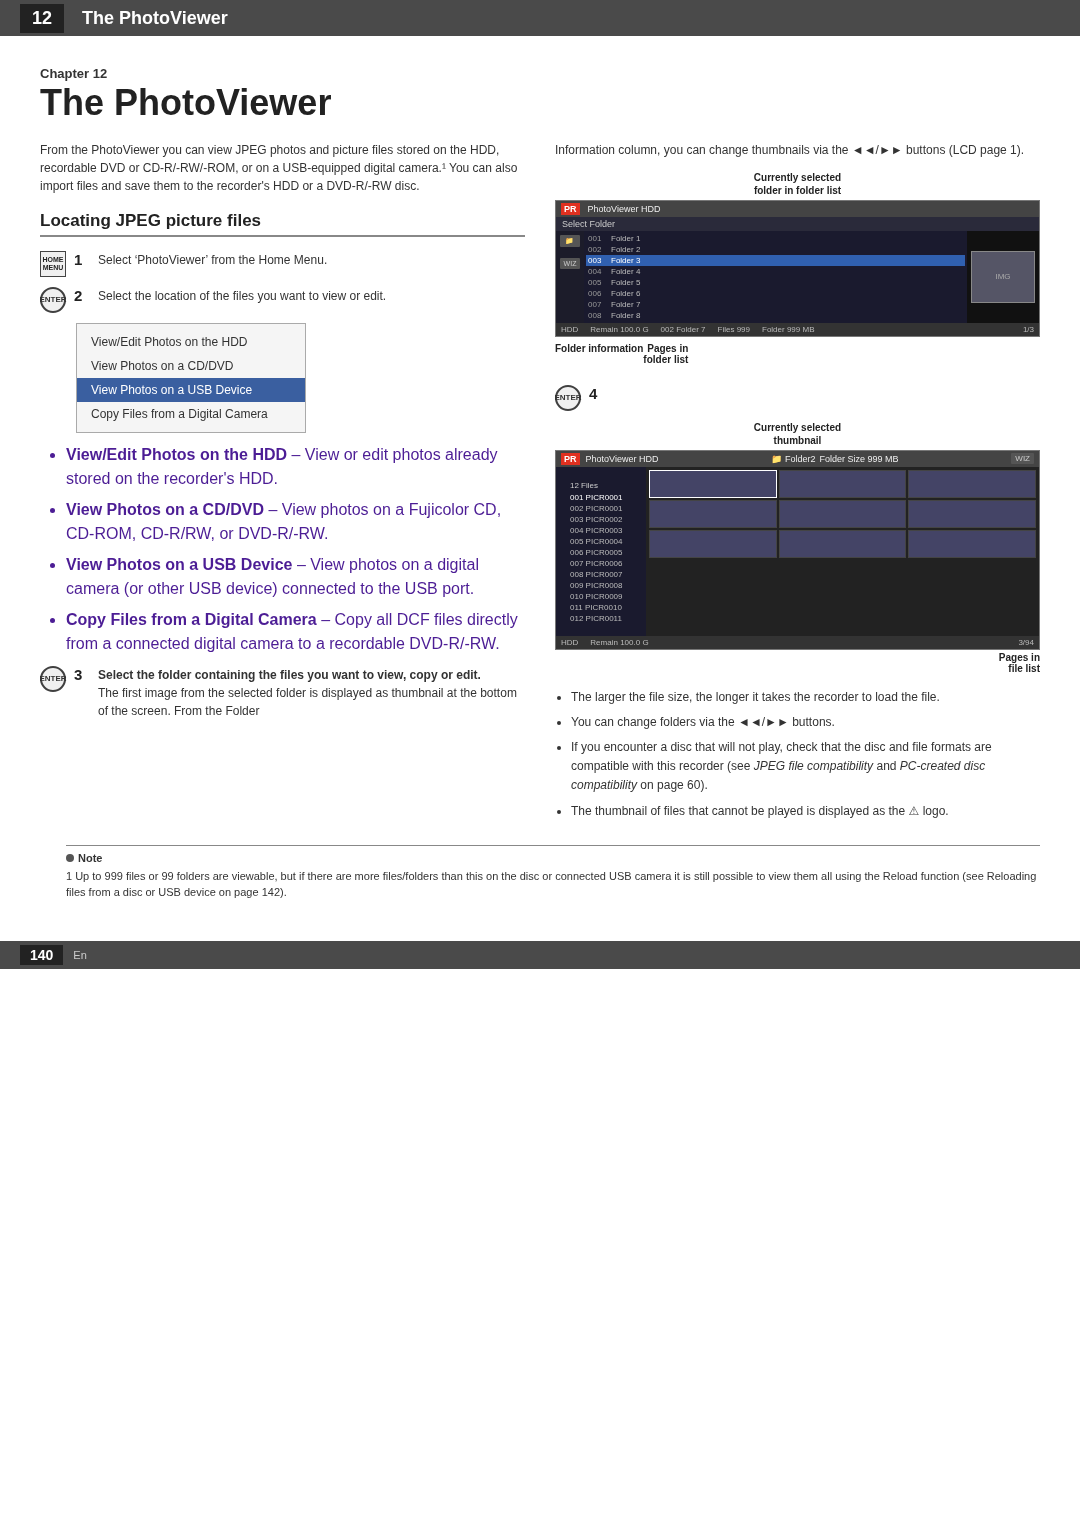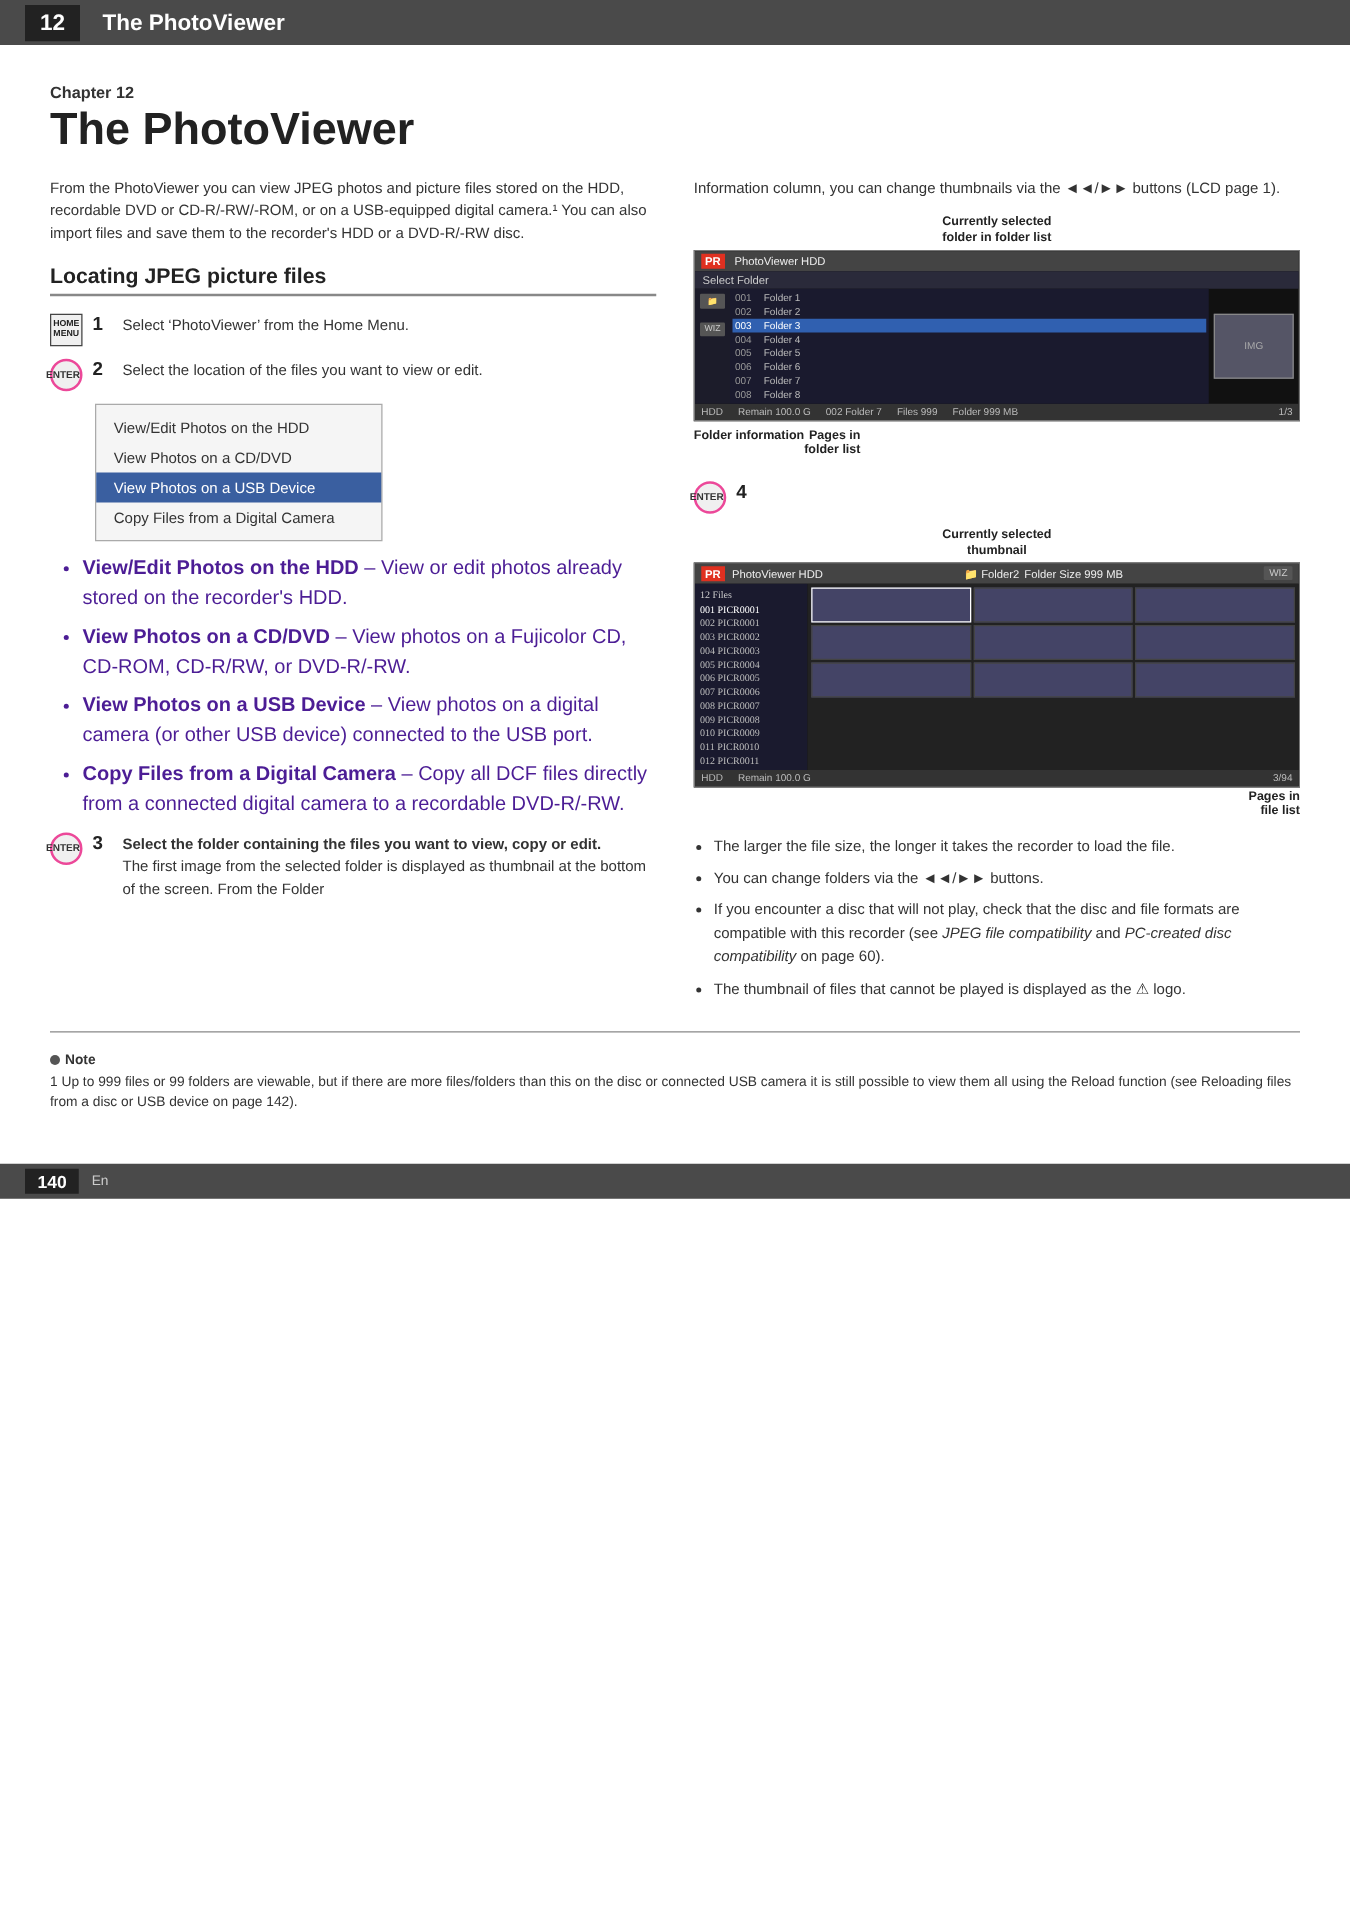--- a/index.html
+++ b/index.html
@@ -167,21 +167,22 @@
       display: flex;
       align-items: flex-start;
       gap: 8px;
       margin-bottom: 10px;
     }
 
     
     .notes-section {
       border-top: 1px solid #888;
       margin-top: 16px;
-      padding-top: 16px;
+      padding-top: 6px;
+      margin-left: 26px;
     }
     .note-label {
       display: flex;
       align-items: center;
       gap: 4px;
       font-size: 11px;
       font-weight: bold;
       color: #333;
       margin-bottom: 4px;
     }
@@ -222,25 +223,25 @@
     }
 
     
     em { font-style: italic; }
 
     
     .icon-circle {
       width: 26px;
       height: 26px;
       border-radius: 50%;
-      border: 2px solid #ec4899;
+      border: 2px solid #404040;
       background: #f0f0f0;
       display: flex;
       align-items: center;
-      justify-content: flex-end;
+      justify-content: center;
       font-size: 9px;
       font-weight: bold;
       color: #333;
       flex-shrink: 0;
     }
 
     .icon-home {
       width: 26px;
       height: 26px;
       background: #f0f0f0;
@@ -323,22 +324,21 @@
       gap: 8px;
       align-items: center;
       justify-content: space-between;
     }
     .file-screen-content {
       display: flex;
     }
     .file-screen-left {
       width: 90px;
       background: #1a1a2e;
-      padding: 2px;
-      font-family: Liberation Serif, serif;
+      padding: 12px;
     }
     .file-screen-thumbs {
       flex: 1;
       background: #222;
       padding: 3px;
     }
     .file-thumb-grid {
       display: grid;
       grid-template-columns: repeat(3, 1fr);
       gap: 2px;

